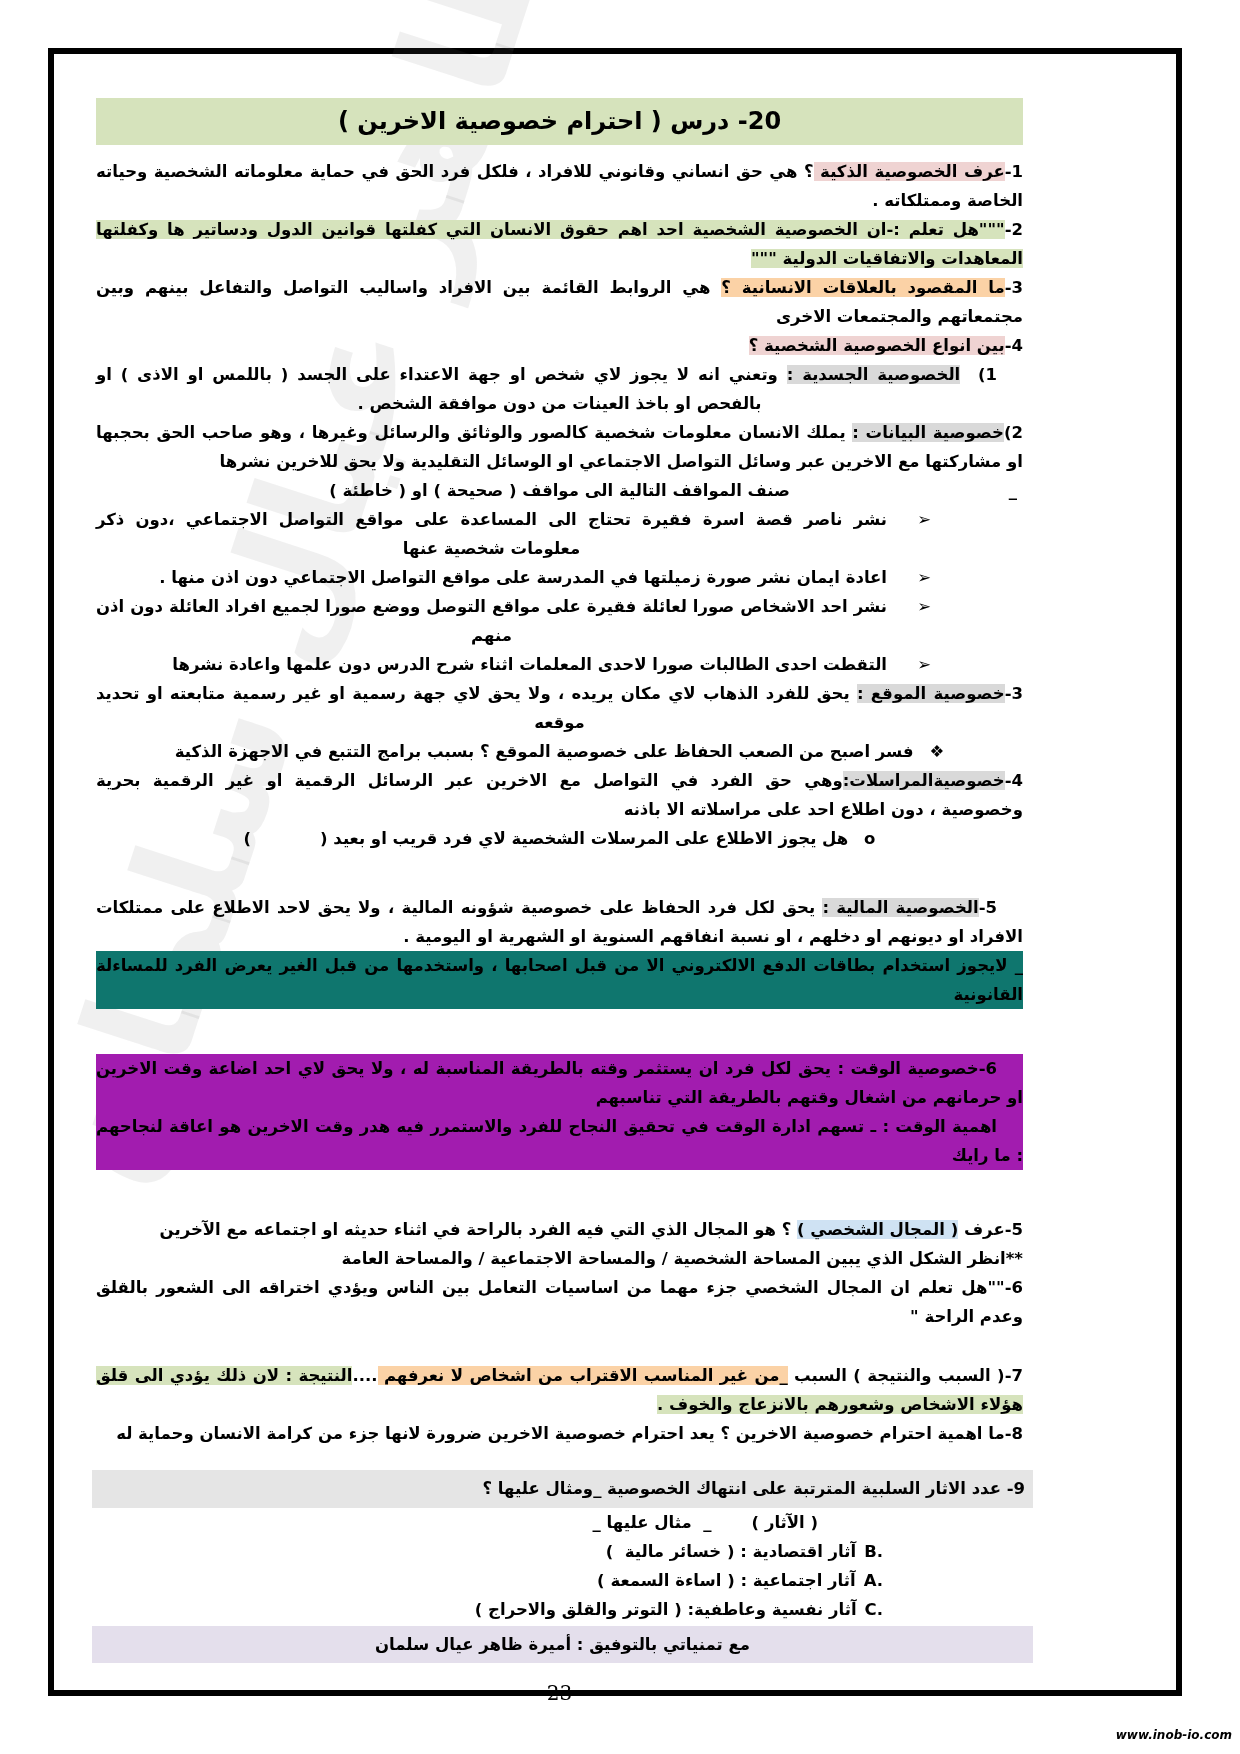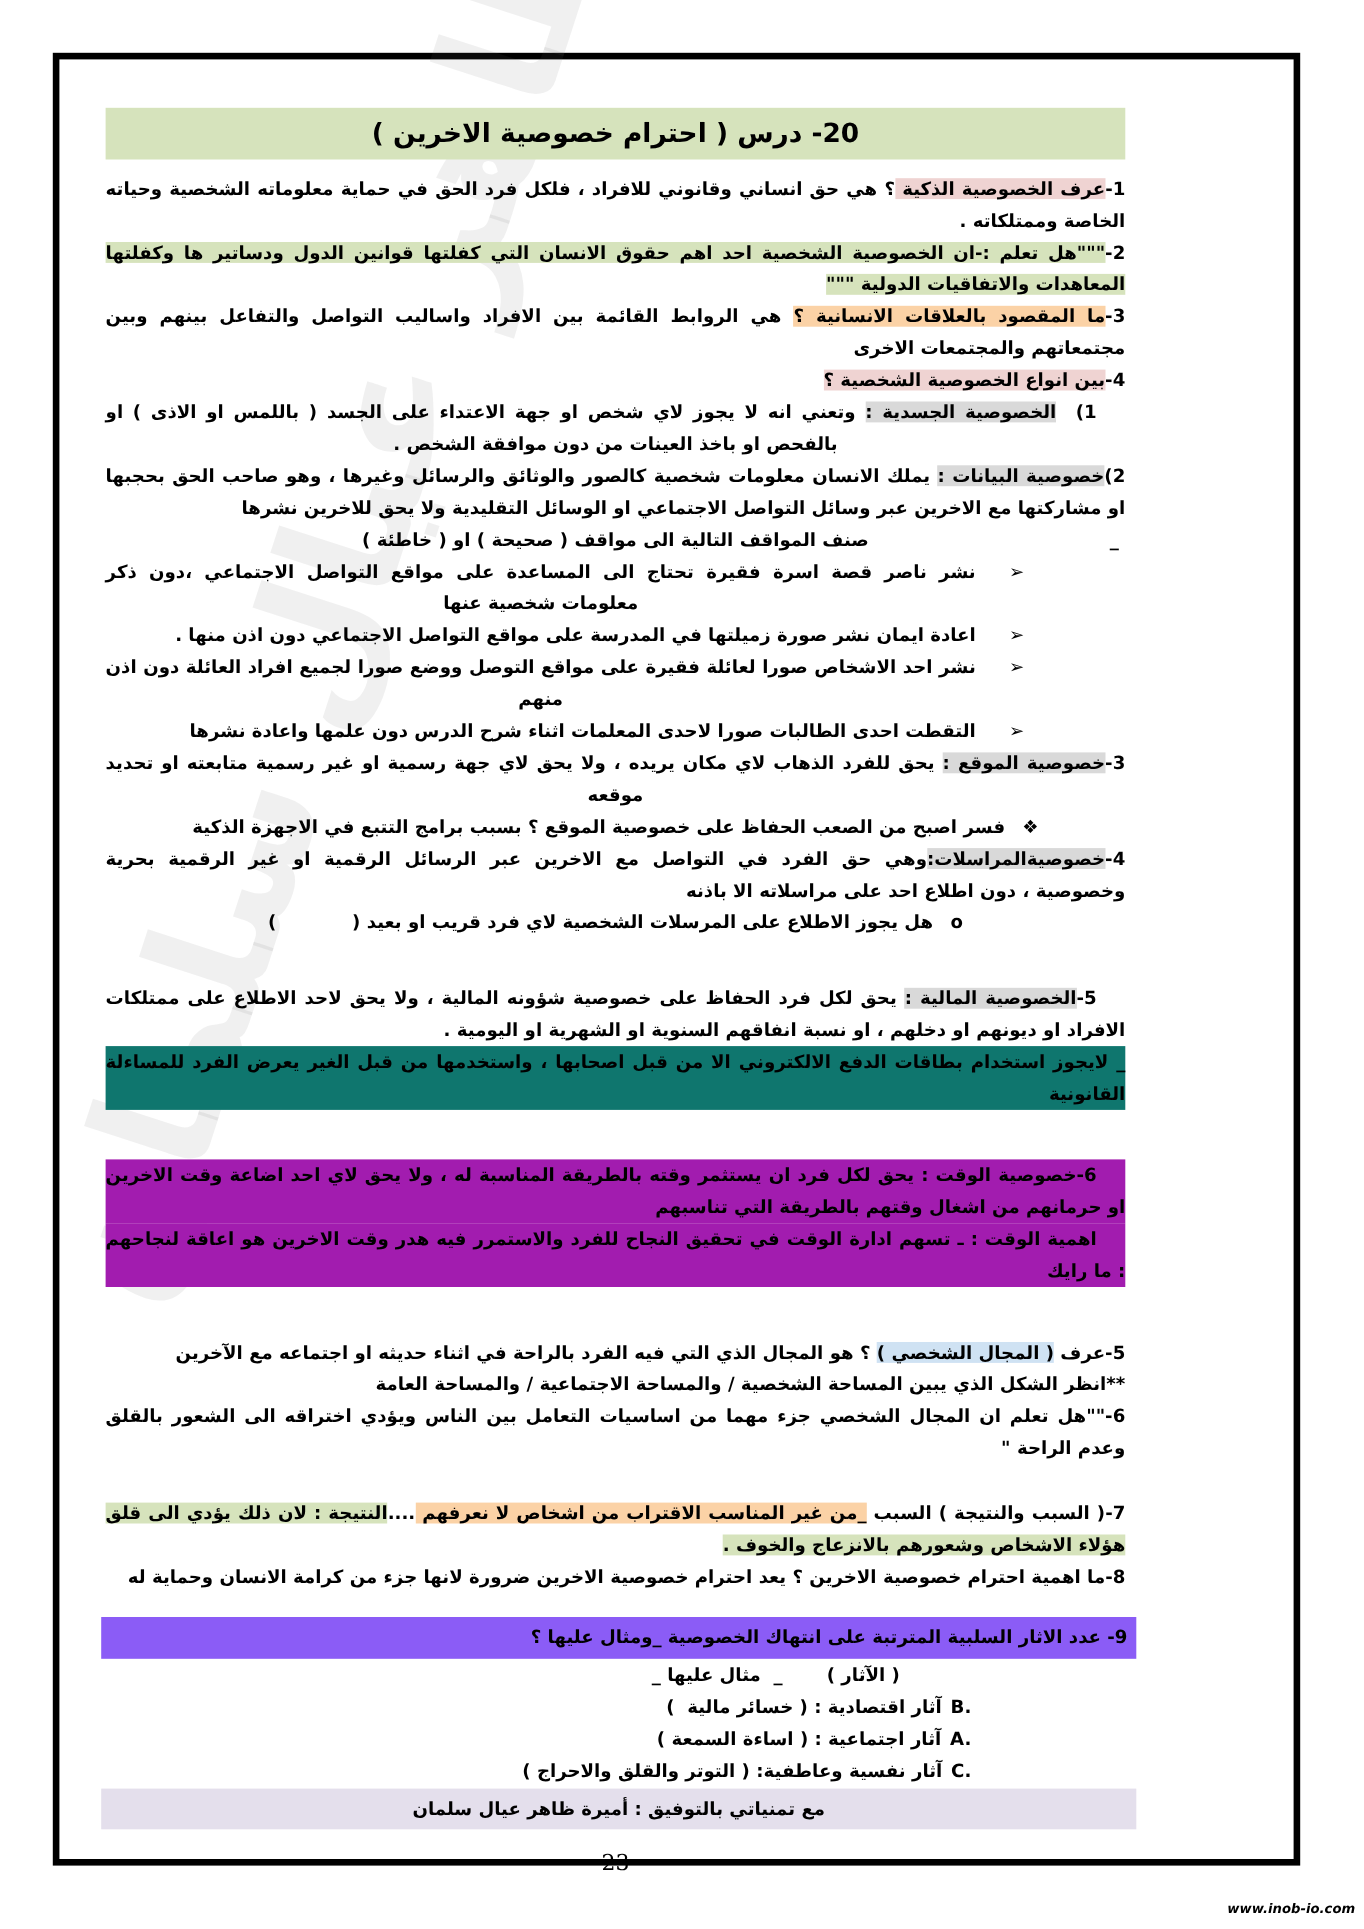--- a/index.html
+++ b/index.html
@@ -20,21 +20,21 @@
   .yellow-box{background:#ffff00;border:2px solid #000;text-align:justify;text-align-last:center;padding:1px 8px;}
   .classify{position:relative;text-align:center;text-align-last:center;}
   .classify .mark{position:absolute;right:6px;top:0;}
   .bullet-item{display:flex;}
   .bullet-item .bullet-marker{flex:none;width:44px;padding-right:0;box-sizing:border-box;text-align:right;}
   .bullet-item{padding-right:92px;}
   .bullet-item .bullet-text{flex:1;text-align:justify;}
   .last-right{text-align-last:right;}
   .explain-line{text-align:center;text-align-last:center;}
   .marker-gap{margin-left:10px;}
-  .bar-blue{background:#8b5cf6;padding:4px 8px 5px 0;text-align:right;text-align-last:right;margin-right:-10px;margin-left:-4px;}
+  .bar-blue{background:#e5e5e5;padding:4px 8px 5px 0;text-align:right;text-align-last:right;margin-right:-10px;margin-left:-4px;}
   .q9-header{text-align:right;text-align-last:right;padding-left:0;padding-right:205px;}
   .effect-line{text-align:right;text-align-last:right;padding-right:140px;}
   .ltr{direction:ltr;unicode-bidi:isolate;}
   .effect-letter{margin-left:8px;}
   .bar-lavender{background:#e4dfec;text-align:center;text-align-last:center;padding:4px 0;margin-top:2px;margin-right:-10px;margin-left:-4px;}
   .page-num{text-align:right;text-align-last:center;font-family:"DejaVu Serif",serif;font-weight:normal;font-size:20px;margin-top:16px;}
   .website{position:absolute;right:8px;top:1728px;direction:ltr;font-weight:bold;font-style:italic;font-size:12px;}
   .watermark{position:absolute;left:10px;top:1150px;transform:rotate(-72deg);transform-origin:0 0;font-size:150px;font-weight:bold;color:rgba(110,110,110,0.10);white-space:nowrap;pointer-events:none;direction:rtl;}
   .mt22{margin-top:22px;} .mt30{margin-top:30px;} .mt40{margin-top:40px;} .mt45{margin-top:45px;}
 </style>

